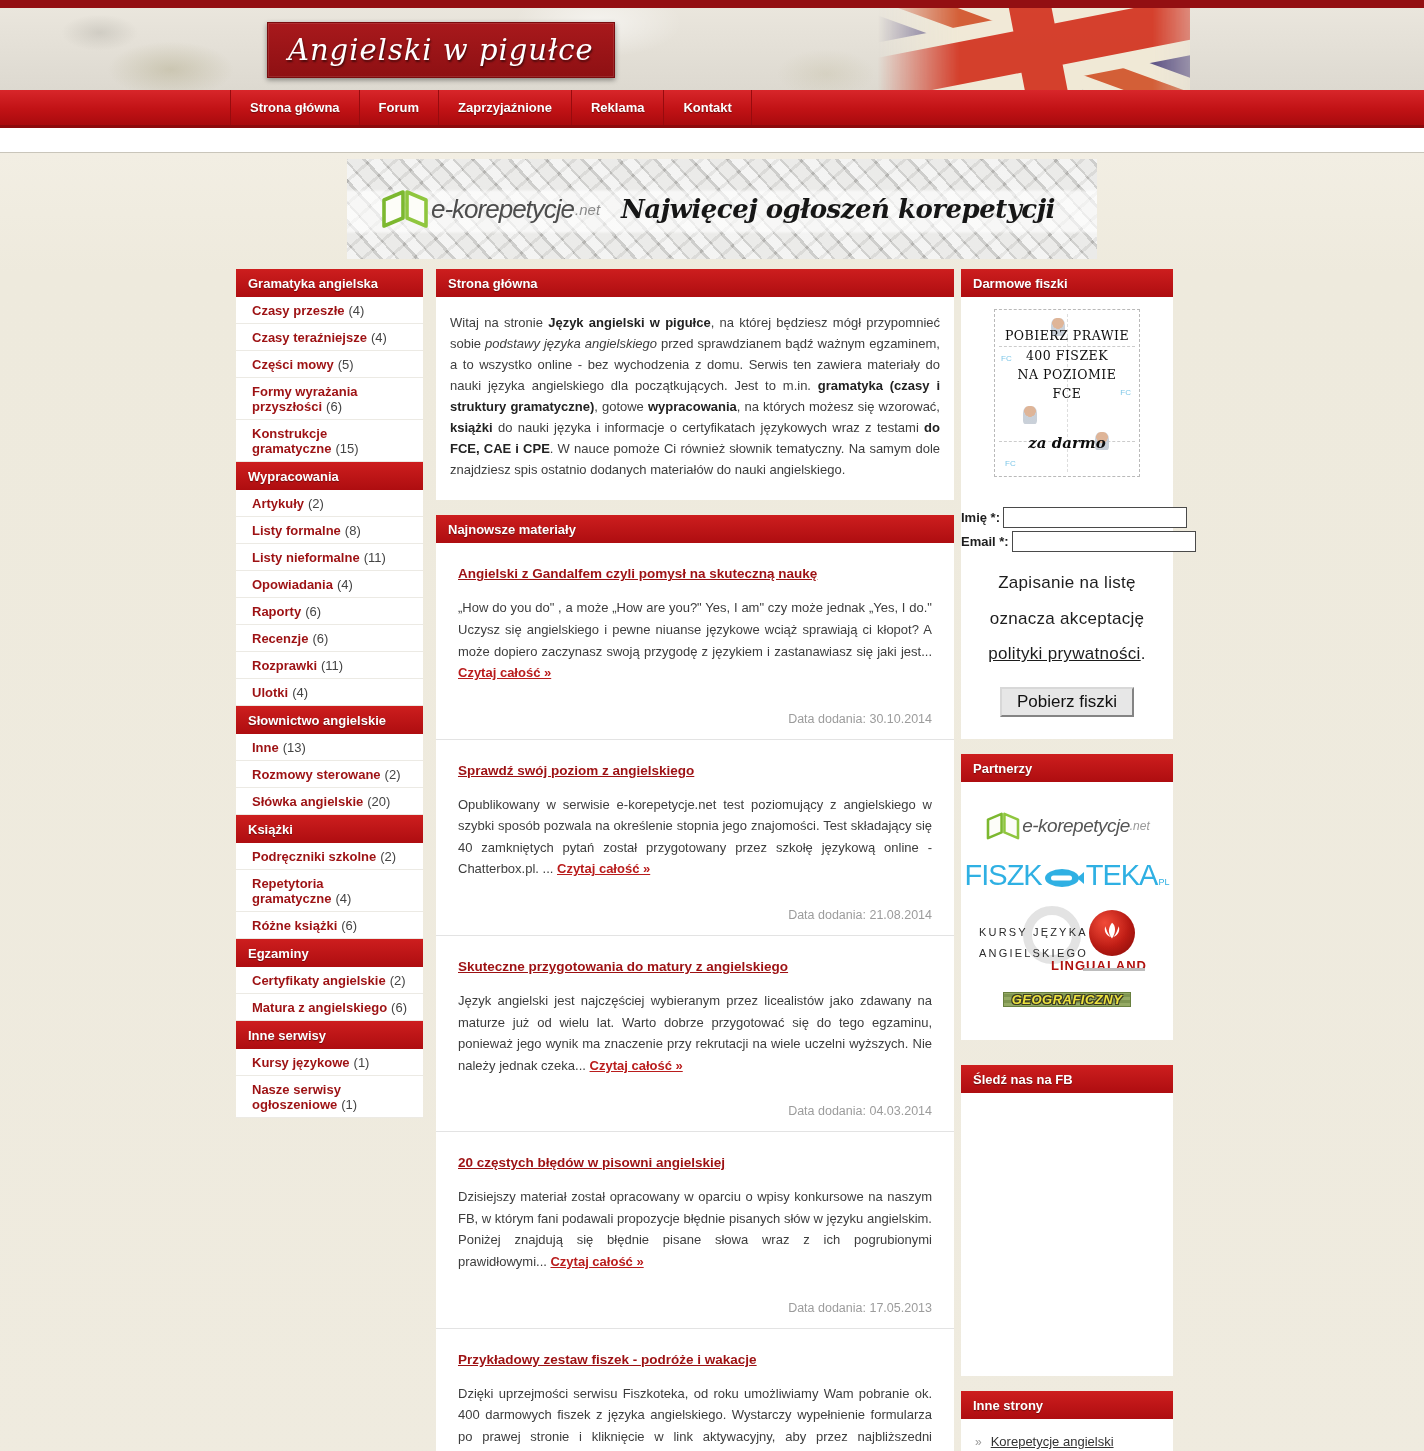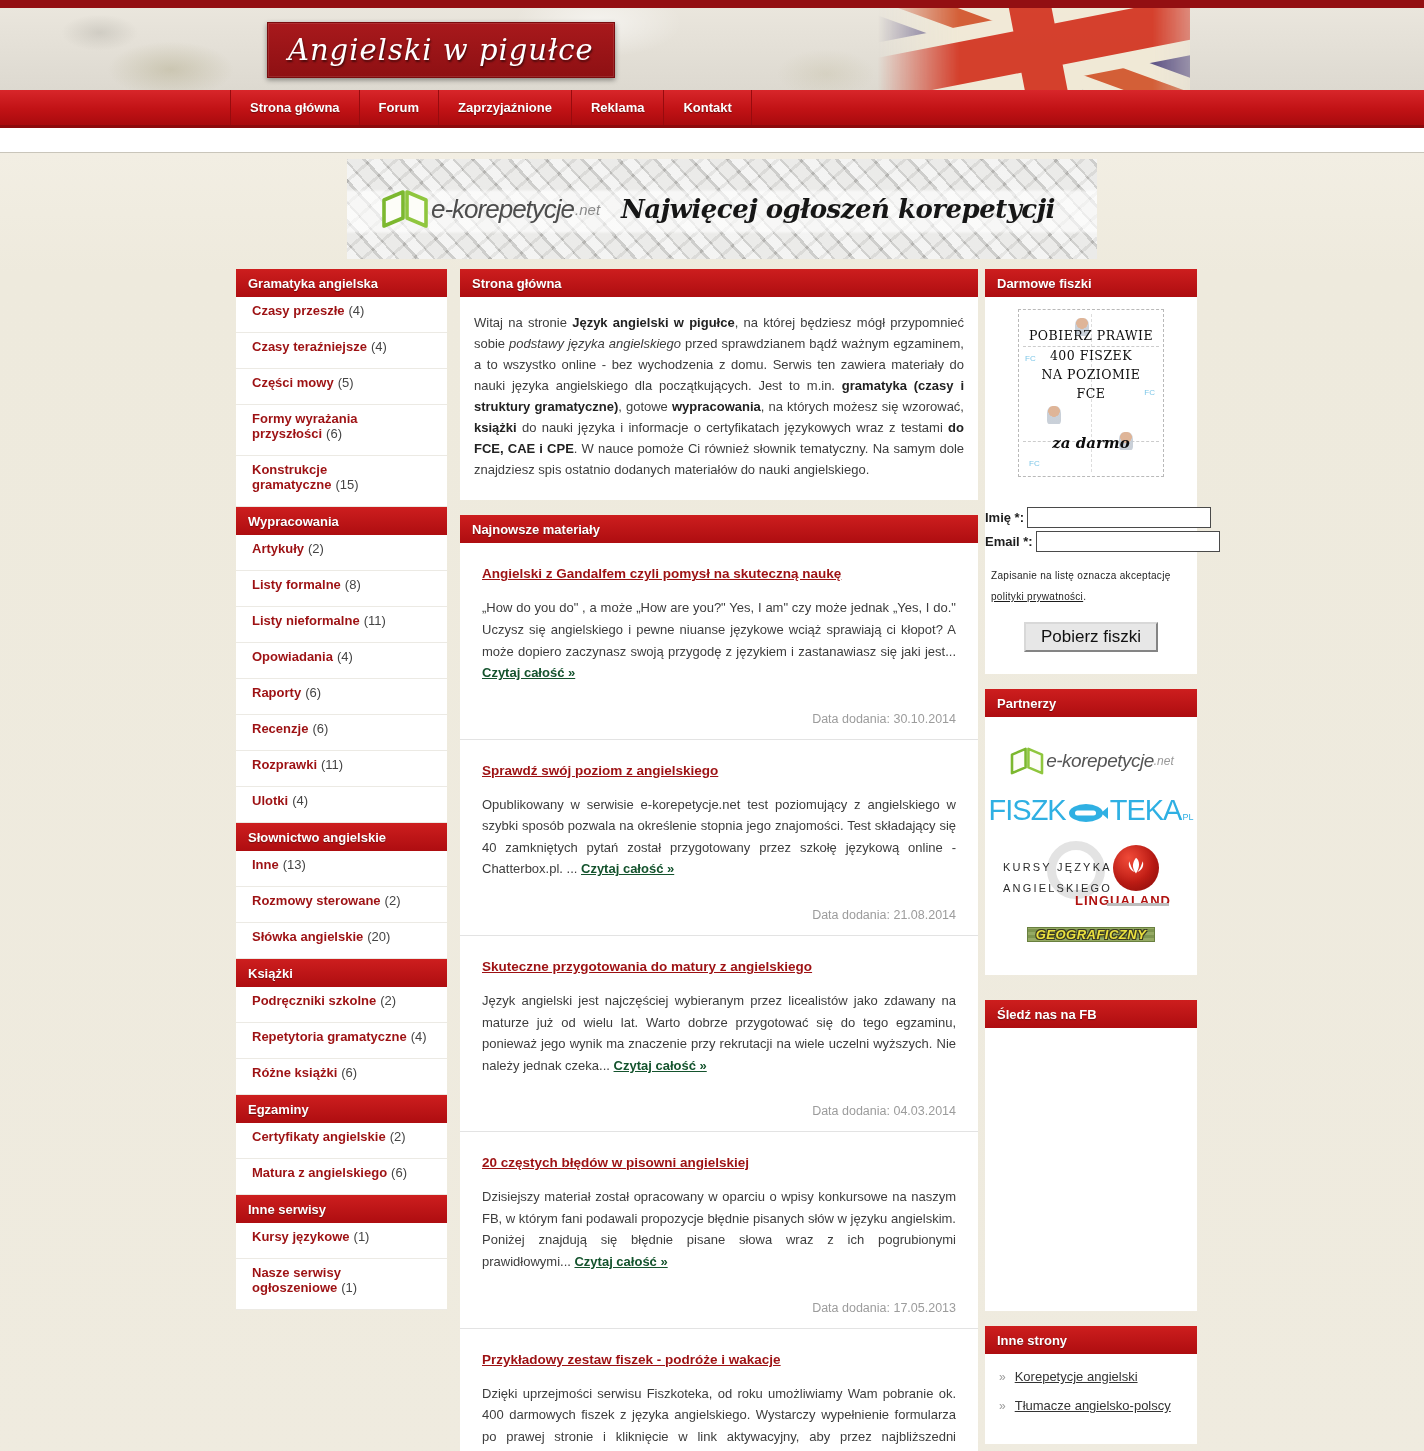--- a/index.html
+++ b/index.html
@@ -77,52 +77,52 @@
   .banner-brand { display:flex; align-items:center; }
   .banner-brand-text { font-style:italic; font-size:26px; color:#4d4d4d; letter-spacing:-1px; }
   .banner-brand-tld { font-style:italic; font-size:15px; color:#8a8a8a; margin-left:1px; }
   .banner-tagline {
     font-family:"DejaVu Serif", serif; font-style:italic; font-weight:bold;
     font-size:26px; color:#161616; letter-spacing:-0.5px;
   }
 
   
   .content { display:flex; align-items:flex-start; margin-left:236px; width:961px; }
-  .col-left  { width:211px; }
+  .col-left  { width:187px; }
   .col-main  { width:518px; margin-left:13px; }
   .col-right { width:212px; margin-left:7px; }
 
   .red-h {
     margin:0; background:linear-gradient(#cd1e1e, #ae0d10);
     color:#fff; font-size:13px; font-weight:bold;
     padding:7px 12px 6px; text-shadow:0 1px 1px rgba(0,0,0,.4);
   }
   .box { margin-bottom:15px; }
   .box-body { background:#fff; }
 
   
   .sb-list { list-style:none; margin:0; padding:0; background:#fff; }
-  .sb-item { padding:6px 10px 14px 16px; border-bottom:1px solid #eceae4; font-size:13px; cursor:pointer; }
+  .sb-item { padding:6px 10px 5px 16px; border-bottom:1px solid #eceae4; font-size:13px; cursor:pointer; }
   .sb-link { font-weight:bold; color:#9d1113; text-decoration:none; }
   .sb-count { color:#444; margin-left:4px; }
   .sb-section { margin:0; }
 
   
   .home-body { padding:15px 14px 20px; }
   .home-text { margin:0; font-size:13px; color:#3d3d3d; line-height:1.62; text-align:justify; }
   .home-text b { color:#222; }
 
   .post { padding:21px 22px 13px; border-bottom:1px solid #e3e3e3; }
   .post:last-child { border-bottom:none; }
   .post-title {
     font-size:13.5px; font-weight:bold; color:#9d1113;
     text-decoration:underline; cursor:pointer;
   }
   .post-body { margin:15px 0 0; font-size:13px; color:#3d3d3d; line-height:1.66; text-align:justify; }
-  .read-more { font-weight:bold; color:#14532d; text-decoration:underline; cursor:pointer;margin-top:24px; }
+  .read-more { font-weight:bold; color:#b91c1c; text-decoration:underline; cursor:pointer;margin-top:24px; }
   .post-date { margin-top:28px; text-align:right; font-size:12.5px; color:#9c9c9c; }
 
   
   .fiszki-body { padding:12px 0 22px; overflow:visible; }
   .promo {
     width:146px; height:168px; margin:0 auto; background:#fff;
     border:1px dashed #b9b9b9; position:relative; cursor:pointer;
     display:flex; flex-direction:column; align-items:center; justify-content:center;
     font-family:"DejaVu Serif", serif;
   }
@@ -138,21 +138,21 @@
   .promo-line { font-size:12.5px; color:#0d0d0d; letter-spacing:.5px; line-height:1.55; }
   .promo-footer { position:relative; z-index:2; margin-top:30px; font-size:15px; font-weight:bold; font-style:italic; color:#0d0d0d; }
 
   .fiszki-form { margin-top:30px; }
   .form-row { display:flex; align-items:center; margin:3px 0; }
   .form-row label { width:56px; text-align:right; font-size:13px; font-weight:bold; color:#1d1d1d; margin-right:3px; white-space:nowrap; }
   .form-row input {
     width:193px; height:21px; border:1px solid #4a4a4a; background:#fff;
     font-size:13px; padding:0 3px; font-family:inherit;
   }
-  .form-note { margin:13px 6px 0; font-size:10px; color:#1d1d1d; line-height:2.1; letter-spacing:.3px; }
+  .form-note { margin:13px 6px 0; text-align:center; font-size:17px; color:#1d1d1d; line-height:2.1; letter-spacing:.3px; }
   .form-note a { color:#1d1d1d; text-decoration:underline; cursor:pointer; }
   .form-btn {
     display:block; margin:15px auto 0; font-family:inherit; font-size:17px; color:#111;
     background:#e7e7e7; border:2px outset #d8d8d8; padding:3px 15px; cursor:pointer;
   }
 
   
   .partners-body { padding:20px 0 24px; display:flex; flex-direction:column; align-items:center; }
   .partner { margin:9px 0; cursor:pointer; }
   .p-ekorep { display:flex; align-items:center; }

